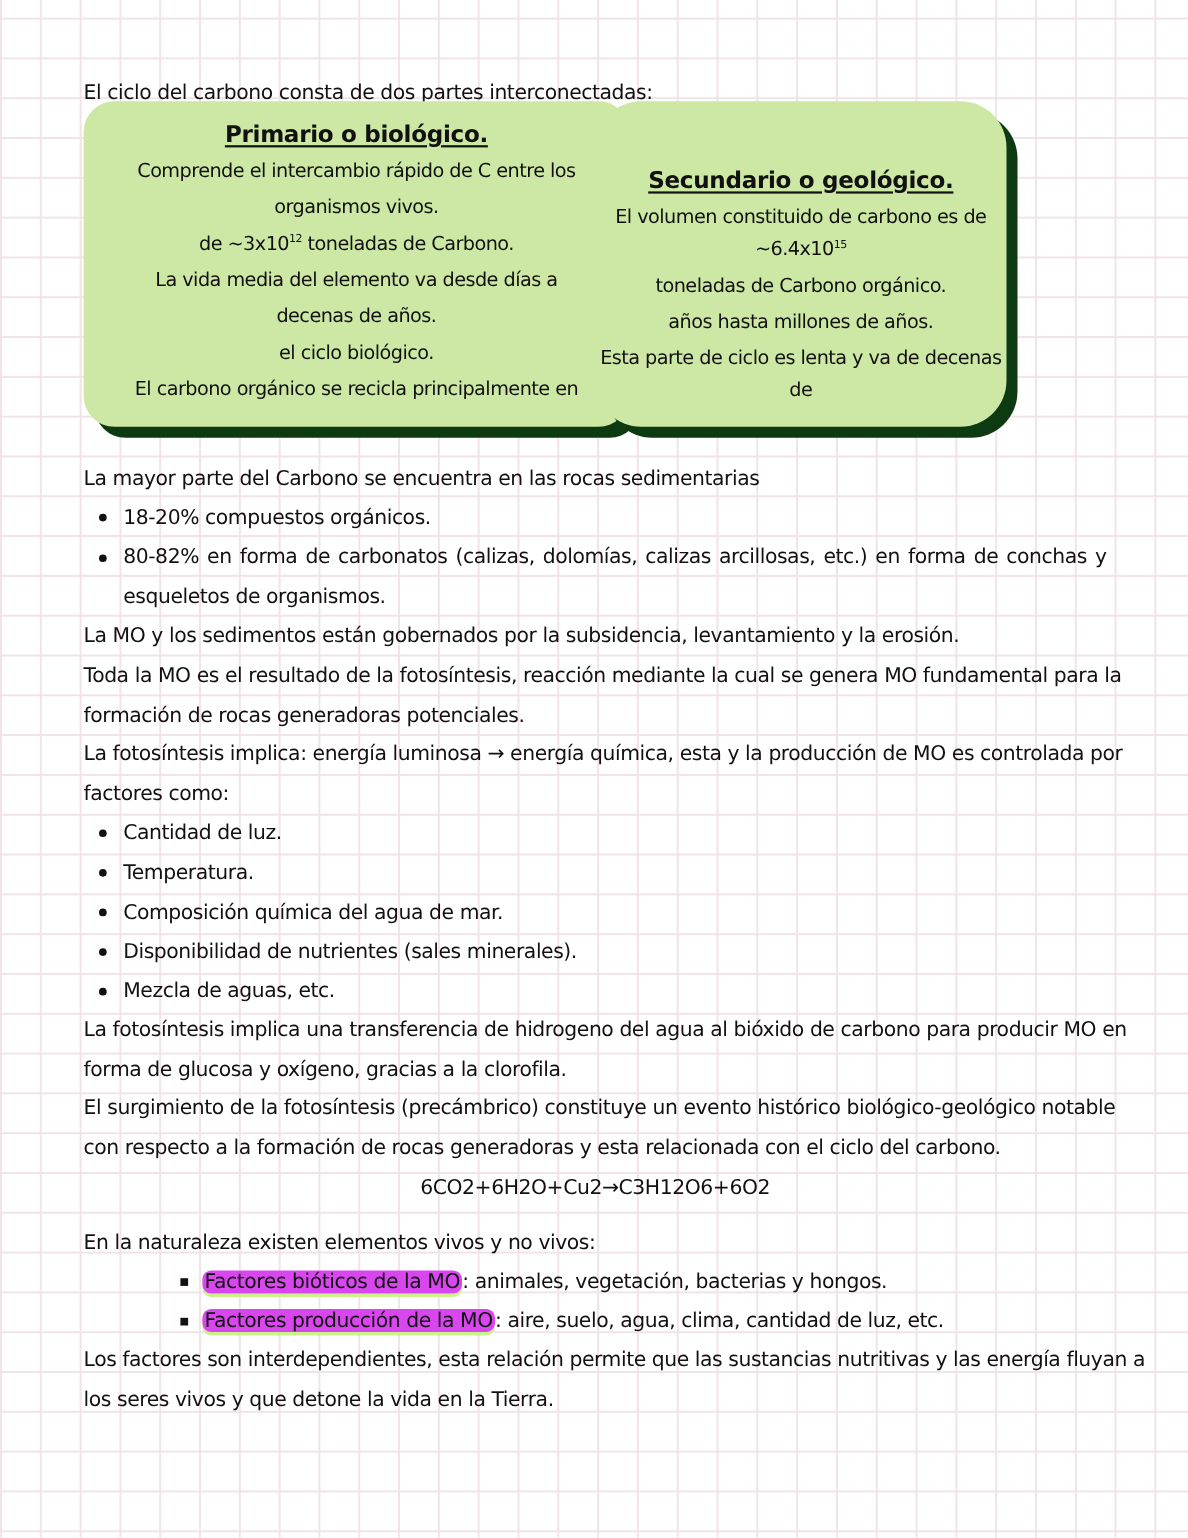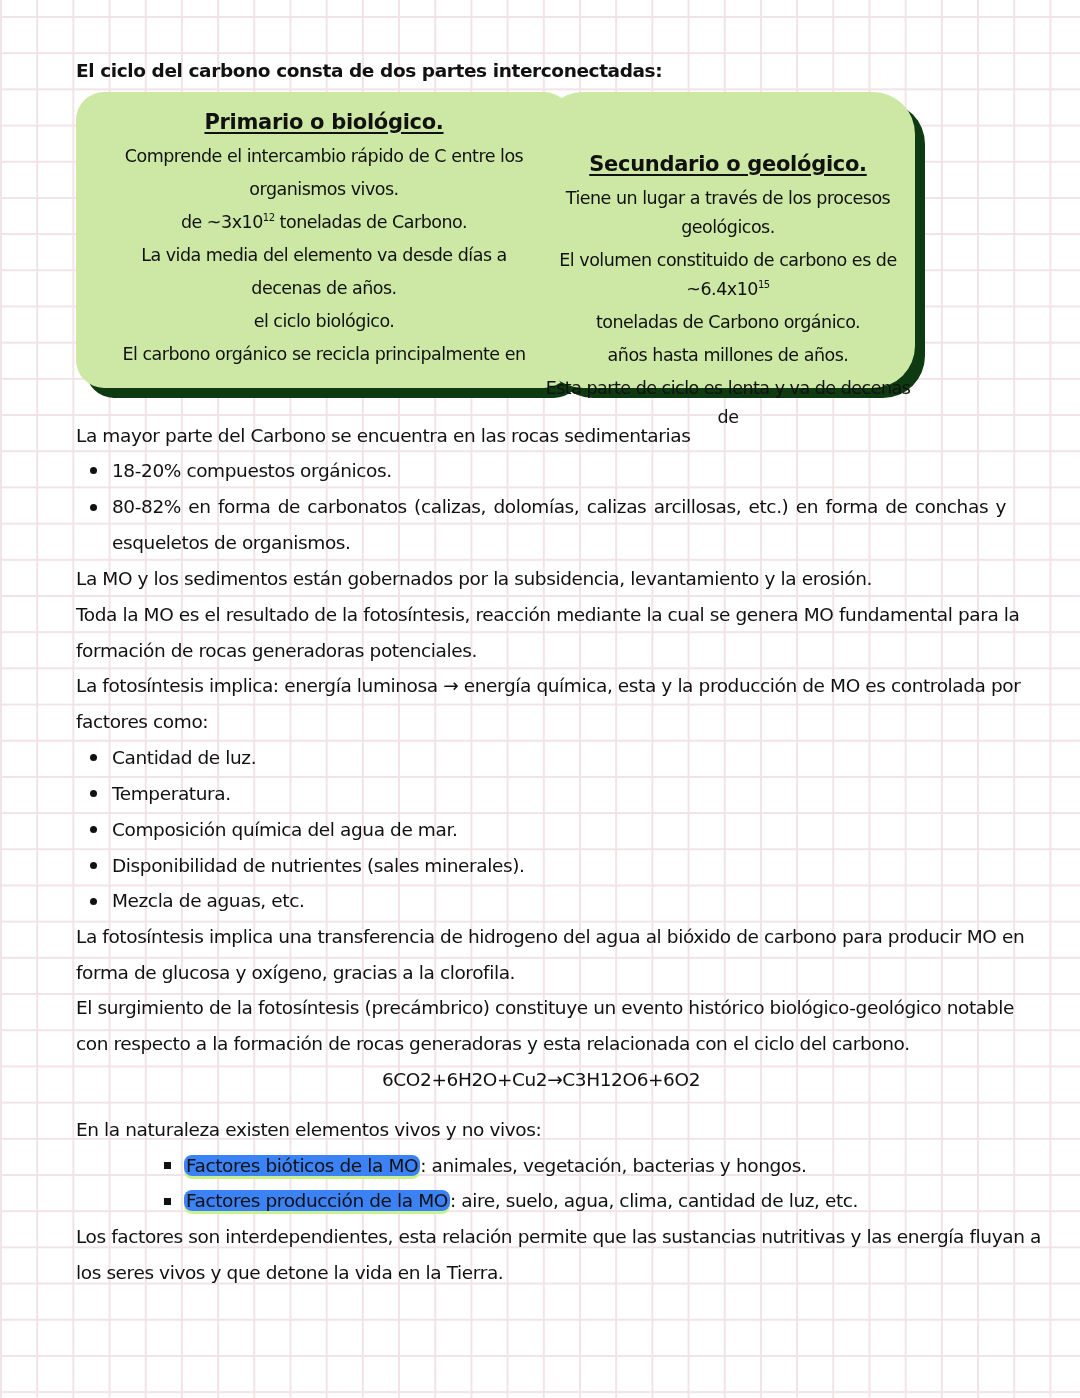--- a/index.html
+++ b/index.html
@@ -87,59 +87,58 @@
       border-radius: 50%;
       background: #111111;
     }
     .square {
       position: absolute;
       width: 7px;
       height: 7px;
       background: #111111;
     }
     .hl {
-      background: #3b82f6;
+      background: #d946ef;
       border-radius: 8px;
       padding: 0 2px;
       box-shadow: 0 3px 0 #c9f28a;
     }
     .center-line {
       position: absolute;
       left: 0;
       width: 930px;
       text-align: center;
       font-size: 18.5px;
       line-height: 26px;
       letter-spacing: -0.4px;
     }
   </style>
 </head>
 <body>
 
 <div class="page">
-  <div class="line" style="top:58px;font-weight:bold;">El ciclo del carbono consta de dos partes interconectadas:</div>
+  <div class="line" style="top:72px;">El ciclo del carbono consta de dos partes interconectadas:</div>
 </div>
 
 <div class="box box-1">
   <div class="box-title">Primario o biológico.</div>
   <div class="box-body">
     <p>Comprende el intercambio rápido de C entre los</p>
     <p>organismos vivos.</p>
     <p><span>de ~3x10</span><sup>12</sup><span> toneladas de Carbono.</span></p>
     <p>La vida media del elemento va desde días a</p>
     <p>decenas de años.</p>
     <p>el ciclo biológico.</p>
     <p>El carbono orgánico se recicla principalmente en</p>
   </div>
 </div>
 
 <div class="box box-2">
   <div class="box-title">Secundario o geológico.</div>
   <div class="box-body">
-    <p>Tiene un lugar a través de los procesos geológicos.</p>
     <p><span>El volumen constituido de carbono es de ~6.4x10</span><sup>15</sup></p>
     <p>toneladas de Carbono orgánico.</p>
     <p>años hasta millones de años.</p>
     <p>Esta parte de ciclo es lenta y va de decenas de</p>
   </div>
 </div>
 
 <div class="page">
   <div class="line" style="top:423px;">La mayor parte del Carbono se encuentra en las rocas sedimentarias</div>
 

